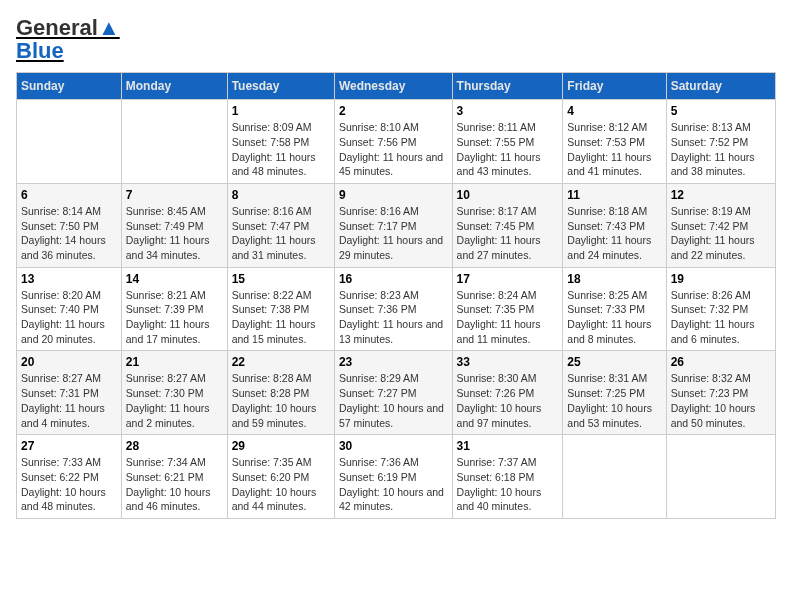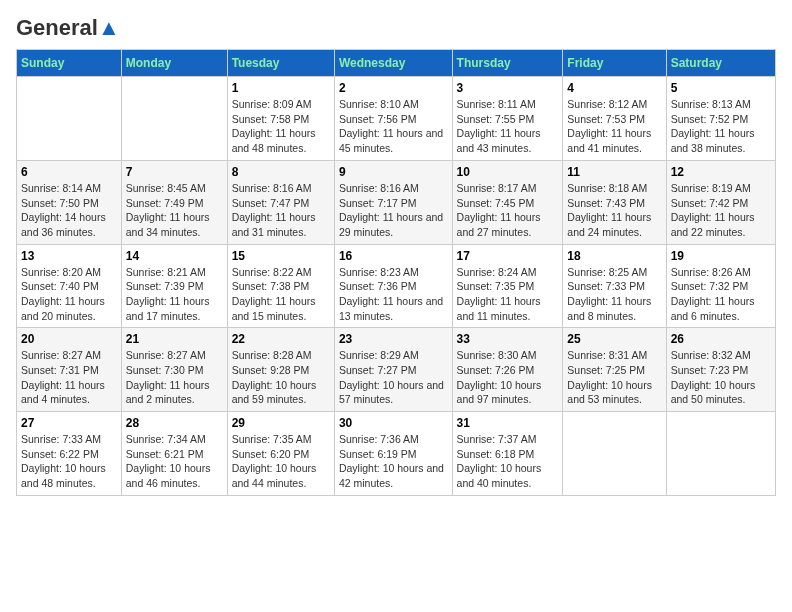--- a/index.html
+++ b/index.html
@@ -34,21 +34,21 @@
       font-weight: normal;
       color: #555;
     }
     table {
       width: 100%;
       border-collapse: collapse;
       font-size: 10.5px;
     }
     thead tr th {
       background: #1565c0;
-      color: #86efac;
+      color: #e5e5e5;
       padding: 6px 4px;
       text-align: left;
       font-size: 12px;
       font-weight: bold;
       border: 1px solid #ccc;
     }
     tbody tr td {
       border: 1px solid #ccc;
       padding: 4px 4px;
       vertical-align: top;
@@ -74,23 +74,24 @@
     tbody tr:nth-child(even) td.empty {
       background: #f5f5f5;
     }
   </style>
 </head>
 <body>
 
 <div class="header">
   <div class="logo-wrapper">
     <div>
-      <div style="display:flex; align-items:flex-start; gap:0px;">
+      <div style="display:flex; align-items:flex-start; gap:0px;text-decoration:underline;">
         <div>
           <div style="font-size:22px; font-weight:bold; color:#333; line-height:1.05;">General<span style="color:#1565c0;">▲</span></div>
+          <div style="font-size:22px; font-weight:bold; color:#1565c0; line-height:1.05;">Blue</div>
         </div>
       </div>
     </div>
   </div>
   <div class="title-block">
     <h1></h1>
     <h2></h2>
   </div>
 </div>
 
@@ -238,21 +239,21 @@
         </td>
         <td>
           <span class="day-number">21</span>
           <div class="day-info">Sunrise: 8:27 AM</div>
           <div class="day-info">Sunset: 7:30 PM</div>
           <div class="day-info">Daylight: 11 hours and 2 minutes.</div>
         </td>
         <td>
           <span class="day-number">22</span>
           <div class="day-info">Sunrise: 8:28 AM</div>
-          <div class="day-info">Sunset: 9:28 PM</div>
+          <div class="day-info">Sunset: 8:28 PM</div>
           <div class="day-info">Daylight: 10 hours and 59 minutes.</div>
         </td>
         <td>
           <span class="day-number">23</span>
           <div class="day-info">Sunrise: 8:29 AM</div>
           <div class="day-info">Sunset: 7:27 PM</div>
           <div class="day-info">Daylight: 10 hours and 57 minutes.</div>
         </td>
         <td>
           <span class="day-number">33</span>

